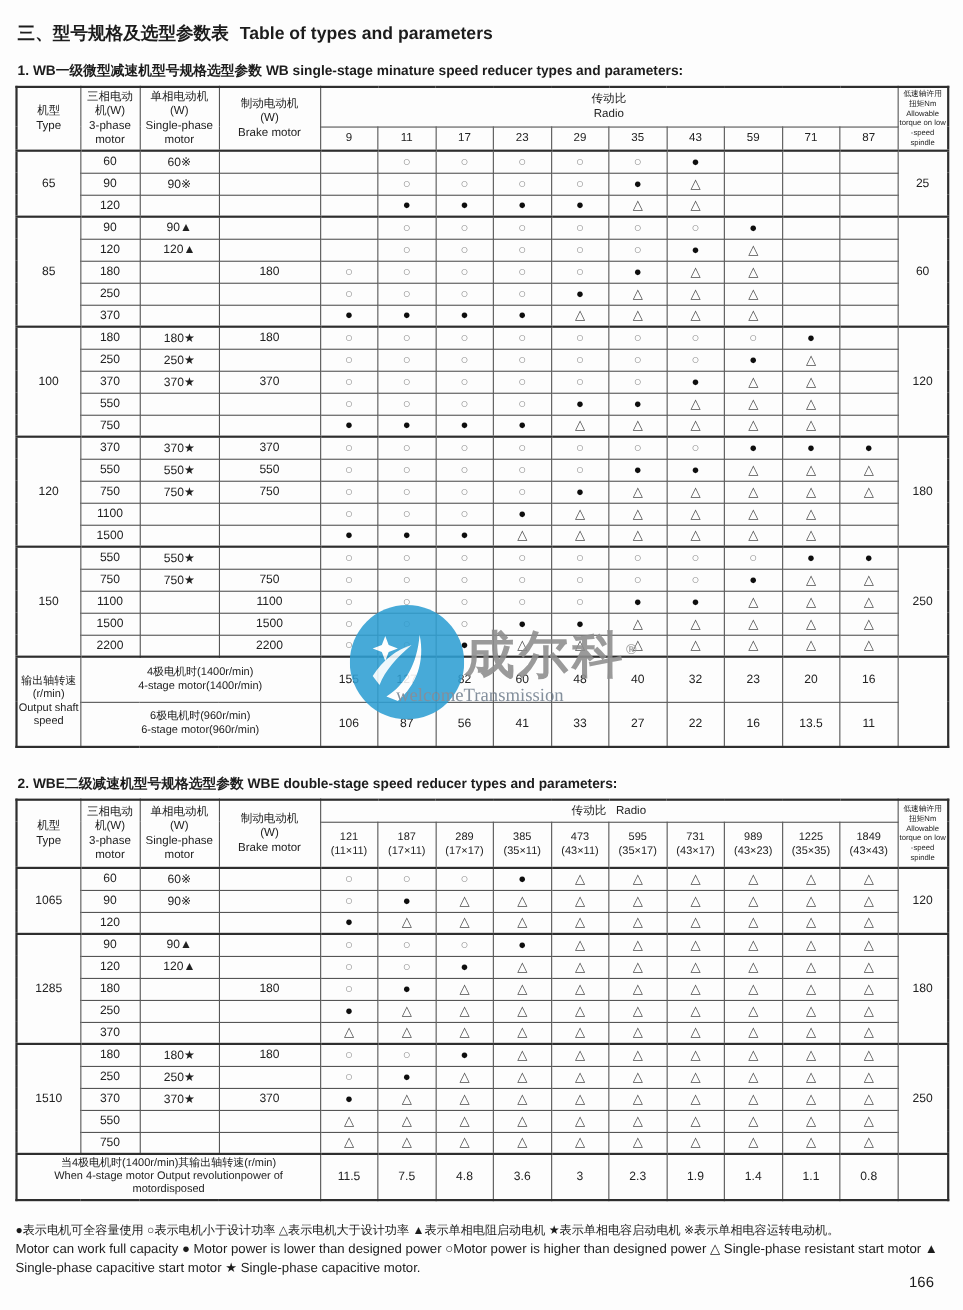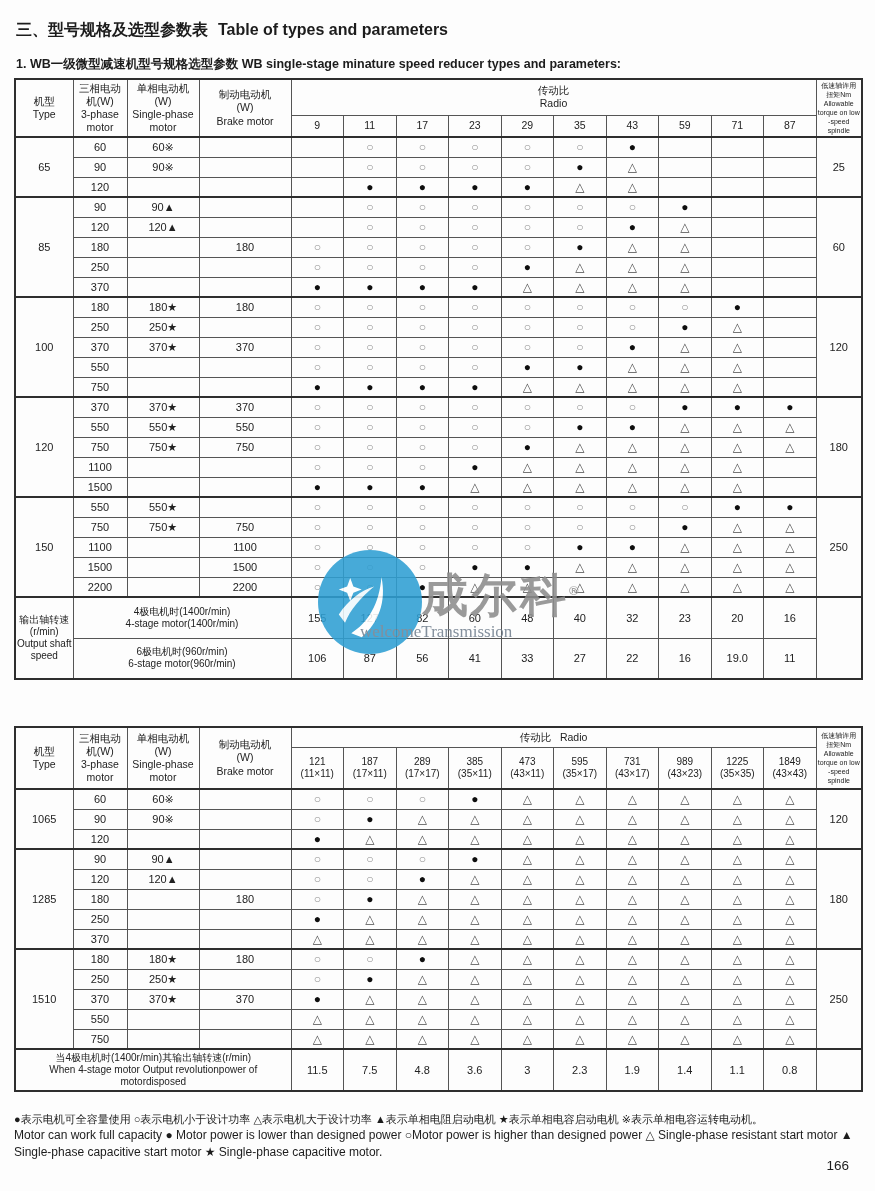--- a/index.html
+++ b/index.html
@@ -470,27 +470,31 @@
           <tr class="sp">
             <td colspan="3" class="small">6极电机时(960r/min)<br>6-stage motor(960r/min)</td>
             <td>106</td>
             <td>87</td>
             <td>56</td>
             <td>41</td>
             <td>33</td>
             <td>27</td>
             <td>22</td>
             <td>16</td>
-            <td>19.0</td>
+            <td>13.5</td>
             <td>11</td>
           </tr>
         </tbody>
       </table>
     </div>
 
+  <div class="sec-title" id="t2-title">
+    <span>2. WBE二级减速机型号规格选型参数</span>
+    <span>WBE double-stage speed reducer types and parameters:</span>
+  </div>
 
   <div id="table2">
       <table class="ptable">
         <colgroup>
           <col style="width: 58px;">
           <col style="width: 54px;">
           <col style="width: 72px;">
           <col style="width: 92px;">
           <col style="width: 52.5px;">
           <col style="width: 52.5px;">

